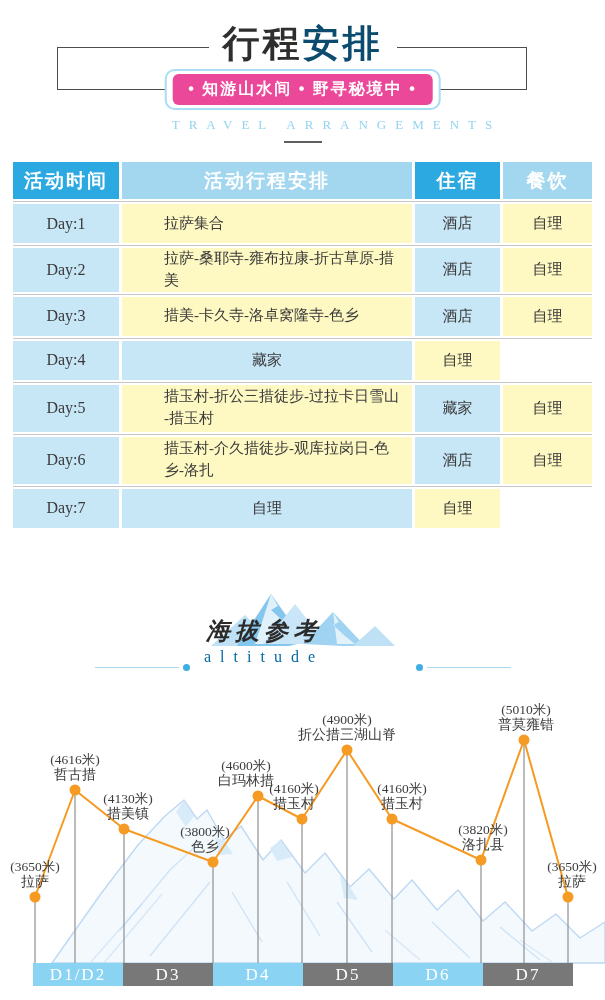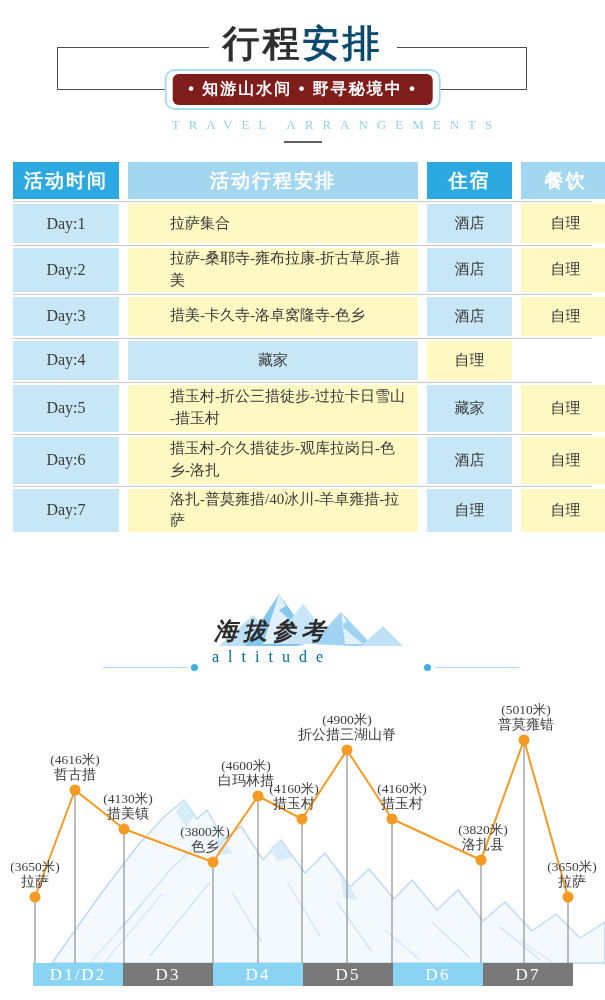--- a/index.html
+++ b/index.html
@@ -8,49 +8,49 @@
 
   
   .frame-box{position:absolute;left:57px;top:47px;width:468px;height:41px;
              border:1.5px solid #4d4d4d;}
   .main-title{position:absolute;top:24px;left:0;right:0;text-align:center;z-index:2;}
   .main-title span.wrap{background:#fff;padding:0 14px;font-size:37px;font-weight:bold;
              letter-spacing:3px;color:#2e2e2e;line-height:1.1;}
   .main-title .accent{color:#0c4a6e;}
   .banner-outer{position:absolute;top:69px;left:50%;transform:translateX(-50%);z-index:3;
              background:#fff;border:2px solid #A9DCF5;border-radius:10px;padding:3px 6px;}
-  .banner-inner{background:#7f1d1d;border-radius:6px;color:#fff;font-size:16px;
+  .banner-inner{background:#ec4899;border-radius:6px;color:#fff;font-size:16px;
              letter-spacing:2px;padding:5px 16px;font-weight:bold;white-space:nowrap;text-align:right;}
   .subtitle-en{position:absolute;top:117px;width:100%;text-align:center;letter-spacing:9px;
              color:#93D3F1;font-size:13px;font-family:"Liberation Serif","DejaVu Serif",serif;z-index:1;padding-left:34px;}
   .title-divider{position:absolute;top:141px;left:50%;transform:translateX(-50%);
              width:38px;height:2px;background:#5f5f5f;}
 
   
   .itable{position:absolute;left:13px;top:162px;width:579px;}
-  .thead,.trow{display:grid;grid-template-columns:106px 290px 85px 89px;column-gap:9px;}
+  .thead,.trow{display:grid;grid-template-columns:106px 290px 85px 89px;column-gap:3px;}
   .thead{height:37px;}
   .th{display:flex;align-items:center;justify-content:center;color:#fff;font-weight:bold;
       font-size:19px;letter-spacing:2px;}
   .th.dark{background:#2CA9E1;}
   .th.light{background:#A3D7EF;font-family:Liberation Serif, serif;}
   .row-sep{height:5px;display:flex;align-items:center;}
   .row-sep i{display:block;height:1px;background:#C6C6C6;width:100%;}
   .trow{min-height:39px;}
   .trow.tall{min-height:47px;}
   .cell{display:flex;align-items:center;justify-content:center;
         font-family:"Liberation Serif","DejaVu Serif",serif;font-size:15px;color:#3a3a3a;}
   .cell.med{background:#C7E6F6;}
   .cell.light{background:#fef9c3;}
   .cell-day{font-size:16px;}
   .cell-plan{justify-content:flex-start;padding-left:42px;padding-right:4px;
              white-space:pre-line;line-height:1.45;text-align:left;}
 
   
-  .alt-header{position:absolute;top:585px;left:8px;width:528px;height:100px;}
+  .alt-header{position:absolute;top:585px;left:0;width:528px;height:100px;}
   .mini-mountain{position:absolute;left:205px;top:3px;width:195px;height:62px;}
   .alt-title{position:absolute;top:30px;width:100%;text-align:center;z-index:2;
              font-family:"Liberation Serif","DejaVu Serif",serif;font-style:italic;font-weight:bold;
              font-size:24px;letter-spacing:5px;color:#2b2b2b;}
   .alt-sub{position:absolute;top:63px;width:100%;text-align:center;z-index:2;letter-spacing:9px;
              font-size:16px;color:#0369a1;font-family:"Liberation Serif","DejaVu Serif",serif;}
   .alt-line{position:absolute;top:82px;height:1px;background:#AFD7F0;width:84px;}
   .alt-line.left{left:95px;} .alt-line.right{left:427px;}
   .alt-dot{position:absolute;top:79px;width:7px;height:7px;border-radius:50%;background:#3FAEE2;}
   .alt-dot.left{left:183px;} .alt-dot.right{left:416px;}
@@ -138,21 +138,20 @@
           <div class="cell cell-plan light">措玉村-介久措徒步-观库拉岗日-色
 乡-洛扎</div>
           <div class="cell cell-stay med">酒店</div>
           <div class="cell cell-meals light">自理</div>
         </div>
         <div class="row-sep">
           <i></i>
         </div>
         <div class="trow">
           <div class="cell cell-day med">Day:7</div>
-          <div class="cell cell-plan light">洛扎-普莫雍措/40冰川-羊卓雍措-拉萨</div>
           <div class="cell cell-stay med">自理</div>
           <div class="cell cell-meals light">自理</div>
         </div>
       </div>
   </div>
 
   <div class="alt-header">
     <svg class="mini-mountain" viewBox="0 0 195 62">
       <polygon points="6,58 40,27 58,45 48,58" fill="#BFE1F6"></polygon>
       <polygon points="32,58 66,6 100,54 84,58" fill="#85C6EE"></polygon>

